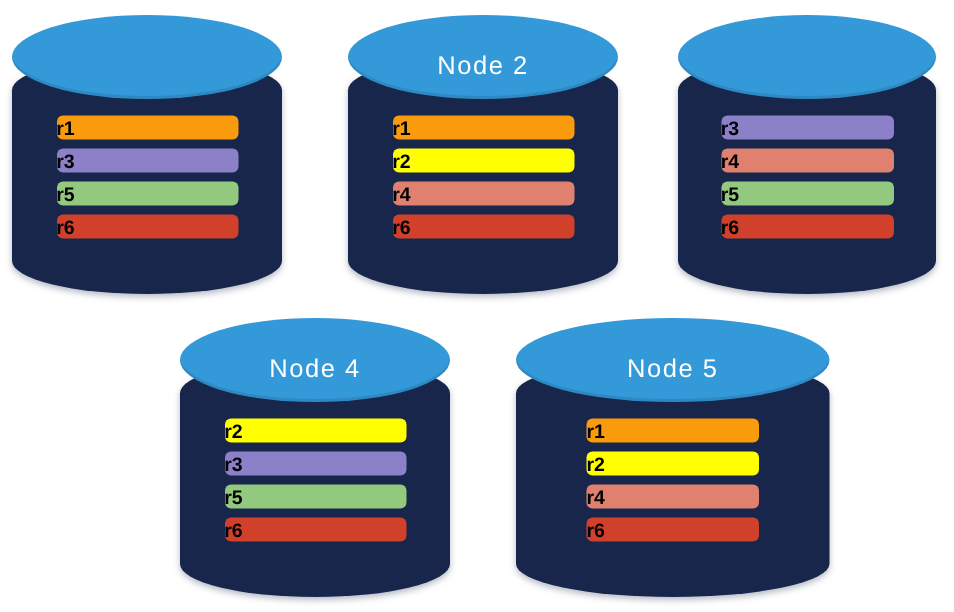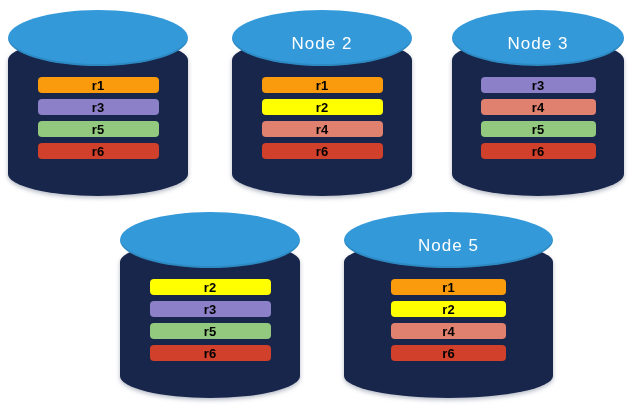--- a/index.html
+++ b/index.html
@@ -56,21 +56,21 @@
     right: 0;
     display: flex;
     flex-direction: column;
     align-items: center;
   }
   .replica-bar {
     position: relative;
     border-radius: 4px;
     display: flex;
     align-items: center;
-    justify-content: center;
+    justify-content: flex-start;
     box-sizing: border-box;
   }
   .replica-label {
     font-weight: bold;
     color: #000000;
     line-height: 1;
     user-select: none;
   }
 </style>
 </head>
@@ -110,39 +110,39 @@
           <span class="replica-label" style="font-size: 13px; color: rgb(0, 0, 0);">r4</span>
         </div>
         <div class="replica-bar" style="background: rgb(208, 64, 42); width: 121px; height: 16px; margin-bottom: 0px;">
           <span class="replica-label" style="font-size: 13px; color: rgb(0, 0, 0);">r6</span>
         </div>
       </div>
     </div>
     <div class="node" style="left: 452px; top: 10px; width: 172px; height: 186px;">
       <div class="cyl-body" style="top: 28px; height: 158px; background: rgb(23, 38, 74);"></div>
       <div class="cyl-top" style="top: 0px; height: 56px; background: rgb(51, 153, 217);"></div>
-      <div class="cyl-top-label" style="top: 24px; font-size: 17px; color: rgb(255, 255, 255);">Node 3</div>
       <div class="replica-stack" style="top: 67px;">
         <div class="replica-bar" style="background: rgb(140, 129, 200); width: 115px; height: 16px; margin-bottom: 6px;">
           <span class="replica-label" style="font-size: 13px; color: rgb(0, 0, 0);">r3</span>
         </div>
         <div class="replica-bar" style="background: rgb(224, 128, 110); width: 115px; height: 16px; margin-bottom: 6px;">
           <span class="replica-label" style="font-size: 13px; color: rgb(0, 0, 0);">r4</span>
         </div>
         <div class="replica-bar" style="background: rgb(147, 201, 126); width: 115px; height: 16px; margin-bottom: 6px;">
           <span class="replica-label" style="font-size: 13px; color: rgb(0, 0, 0);">r5</span>
         </div>
         <div class="replica-bar" style="background: rgb(208, 64, 42); width: 115px; height: 16px; margin-bottom: 0px;">
           <span class="replica-label" style="font-size: 13px; color: rgb(0, 0, 0);">r6</span>
         </div>
       </div>
     </div>
     <div class="node" style="left: 120px; top: 212px; width: 180px; height: 186px;">
       <div class="cyl-body" style="top: 28px; height: 158px; background: rgb(23, 38, 74);"></div>
       <div class="cyl-top" style="top: 0px; height: 56px; background: rgb(51, 153, 217);"></div>
+      <div class="cyl-top-label" style="top: 24px; font-size: 17px; color: rgb(255, 255, 255);">Node 4</div>
       <div class="replica-stack" style="top: 67px;">
         <div class="replica-bar" style="background: rgb(255, 255, 0); width: 121px; height: 16px; margin-bottom: 6px;">
           <span class="replica-label" style="font-size: 13px; color: rgb(0, 0, 0);">r2</span>
         </div>
         <div class="replica-bar" style="background: rgb(140, 129, 200); width: 121px; height: 16px; margin-bottom: 6px;">
           <span class="replica-label" style="font-size: 13px; color: rgb(0, 0, 0);">r3</span>
         </div>
         <div class="replica-bar" style="background: rgb(147, 201, 126); width: 121px; height: 16px; margin-bottom: 6px;">
           <span class="replica-label" style="font-size: 13px; color: rgb(0, 0, 0);">r5</span>
         </div>

